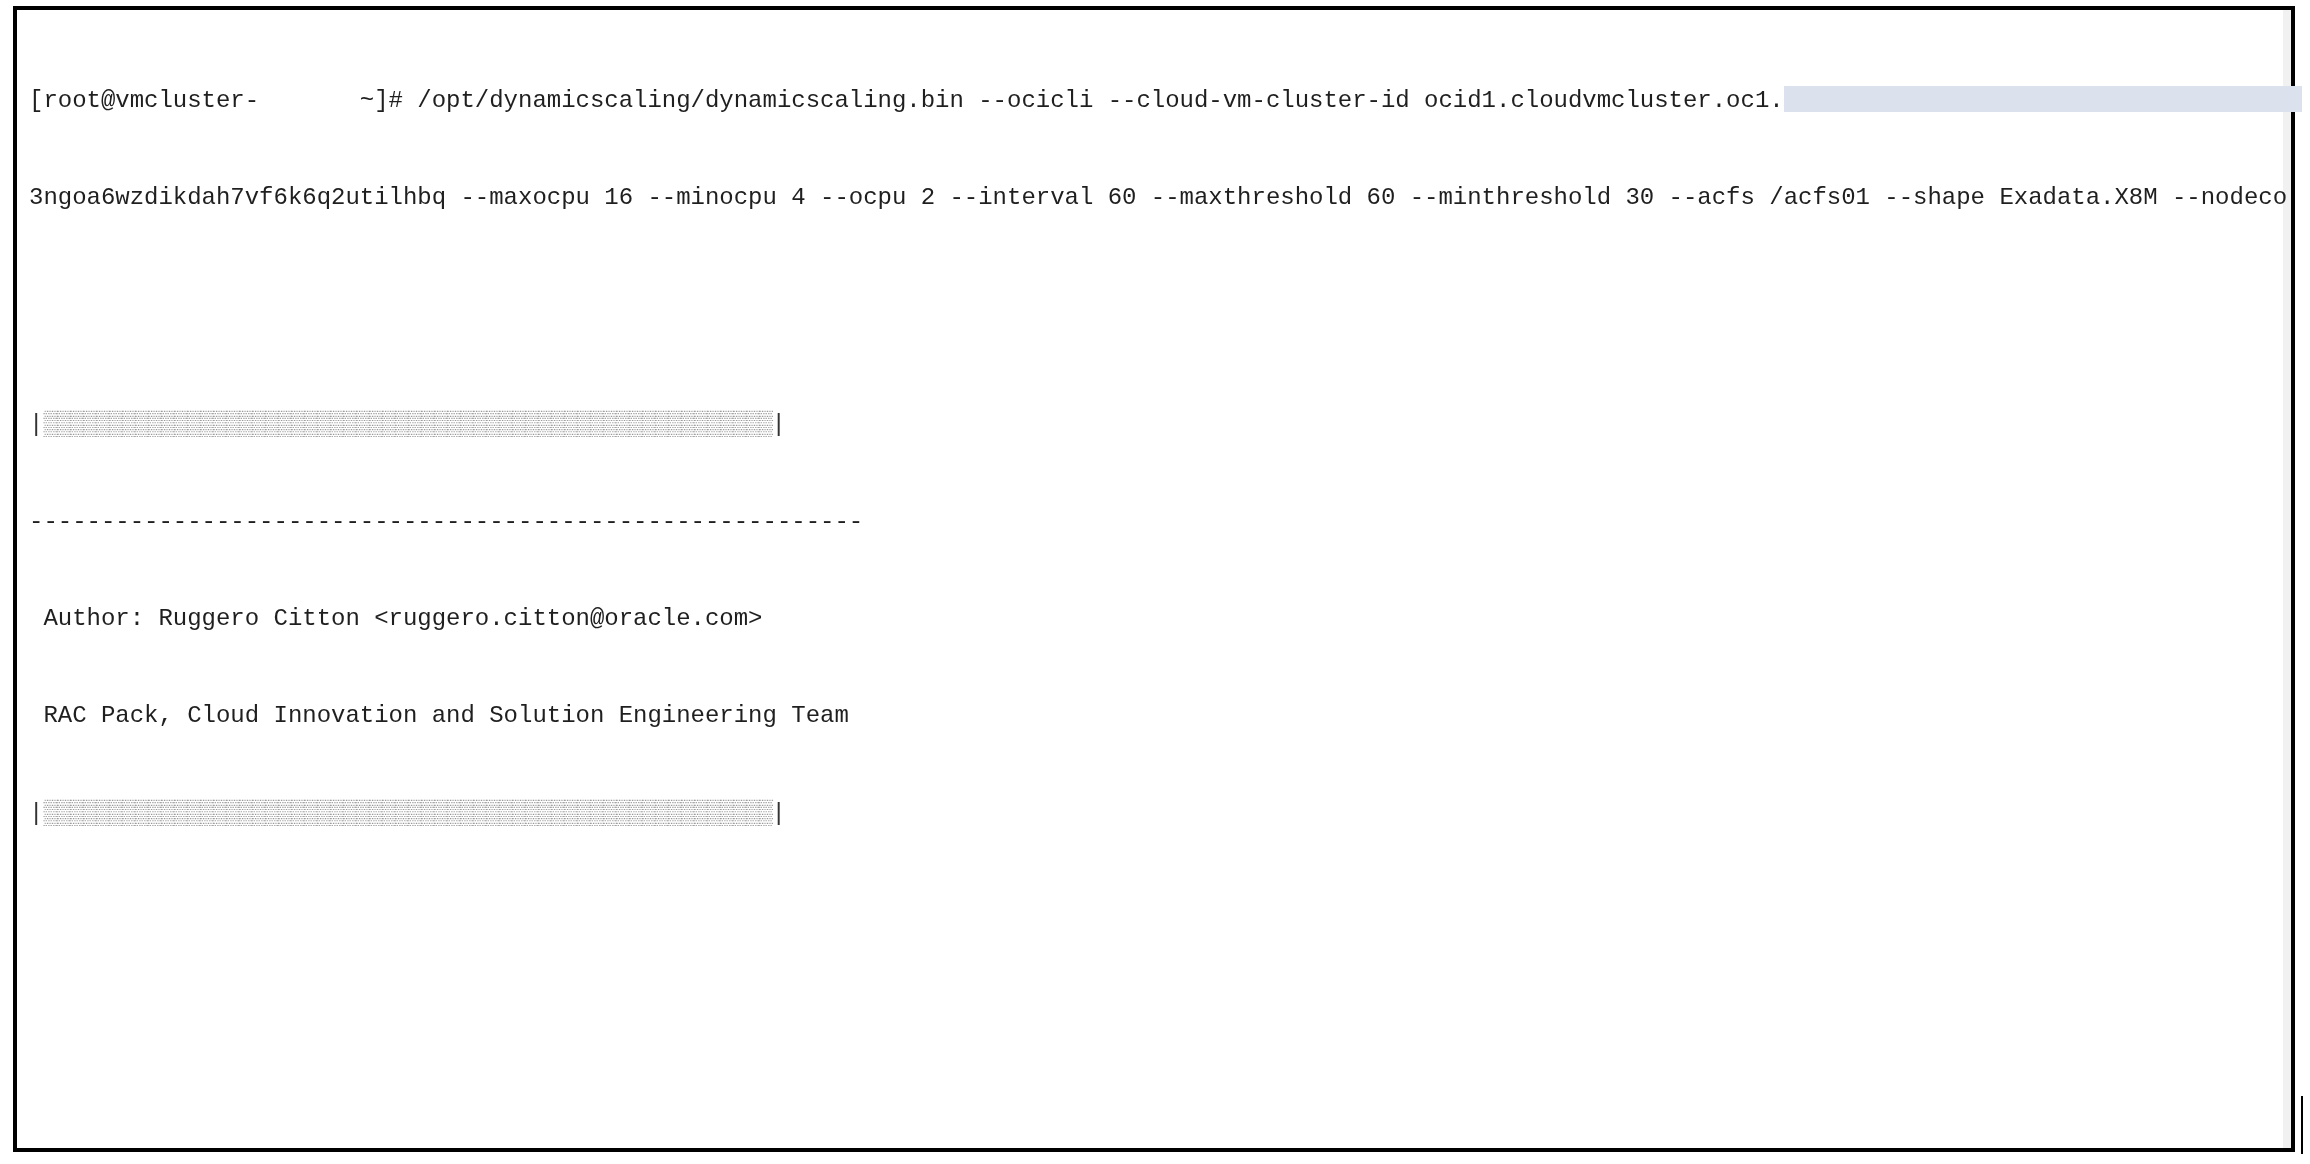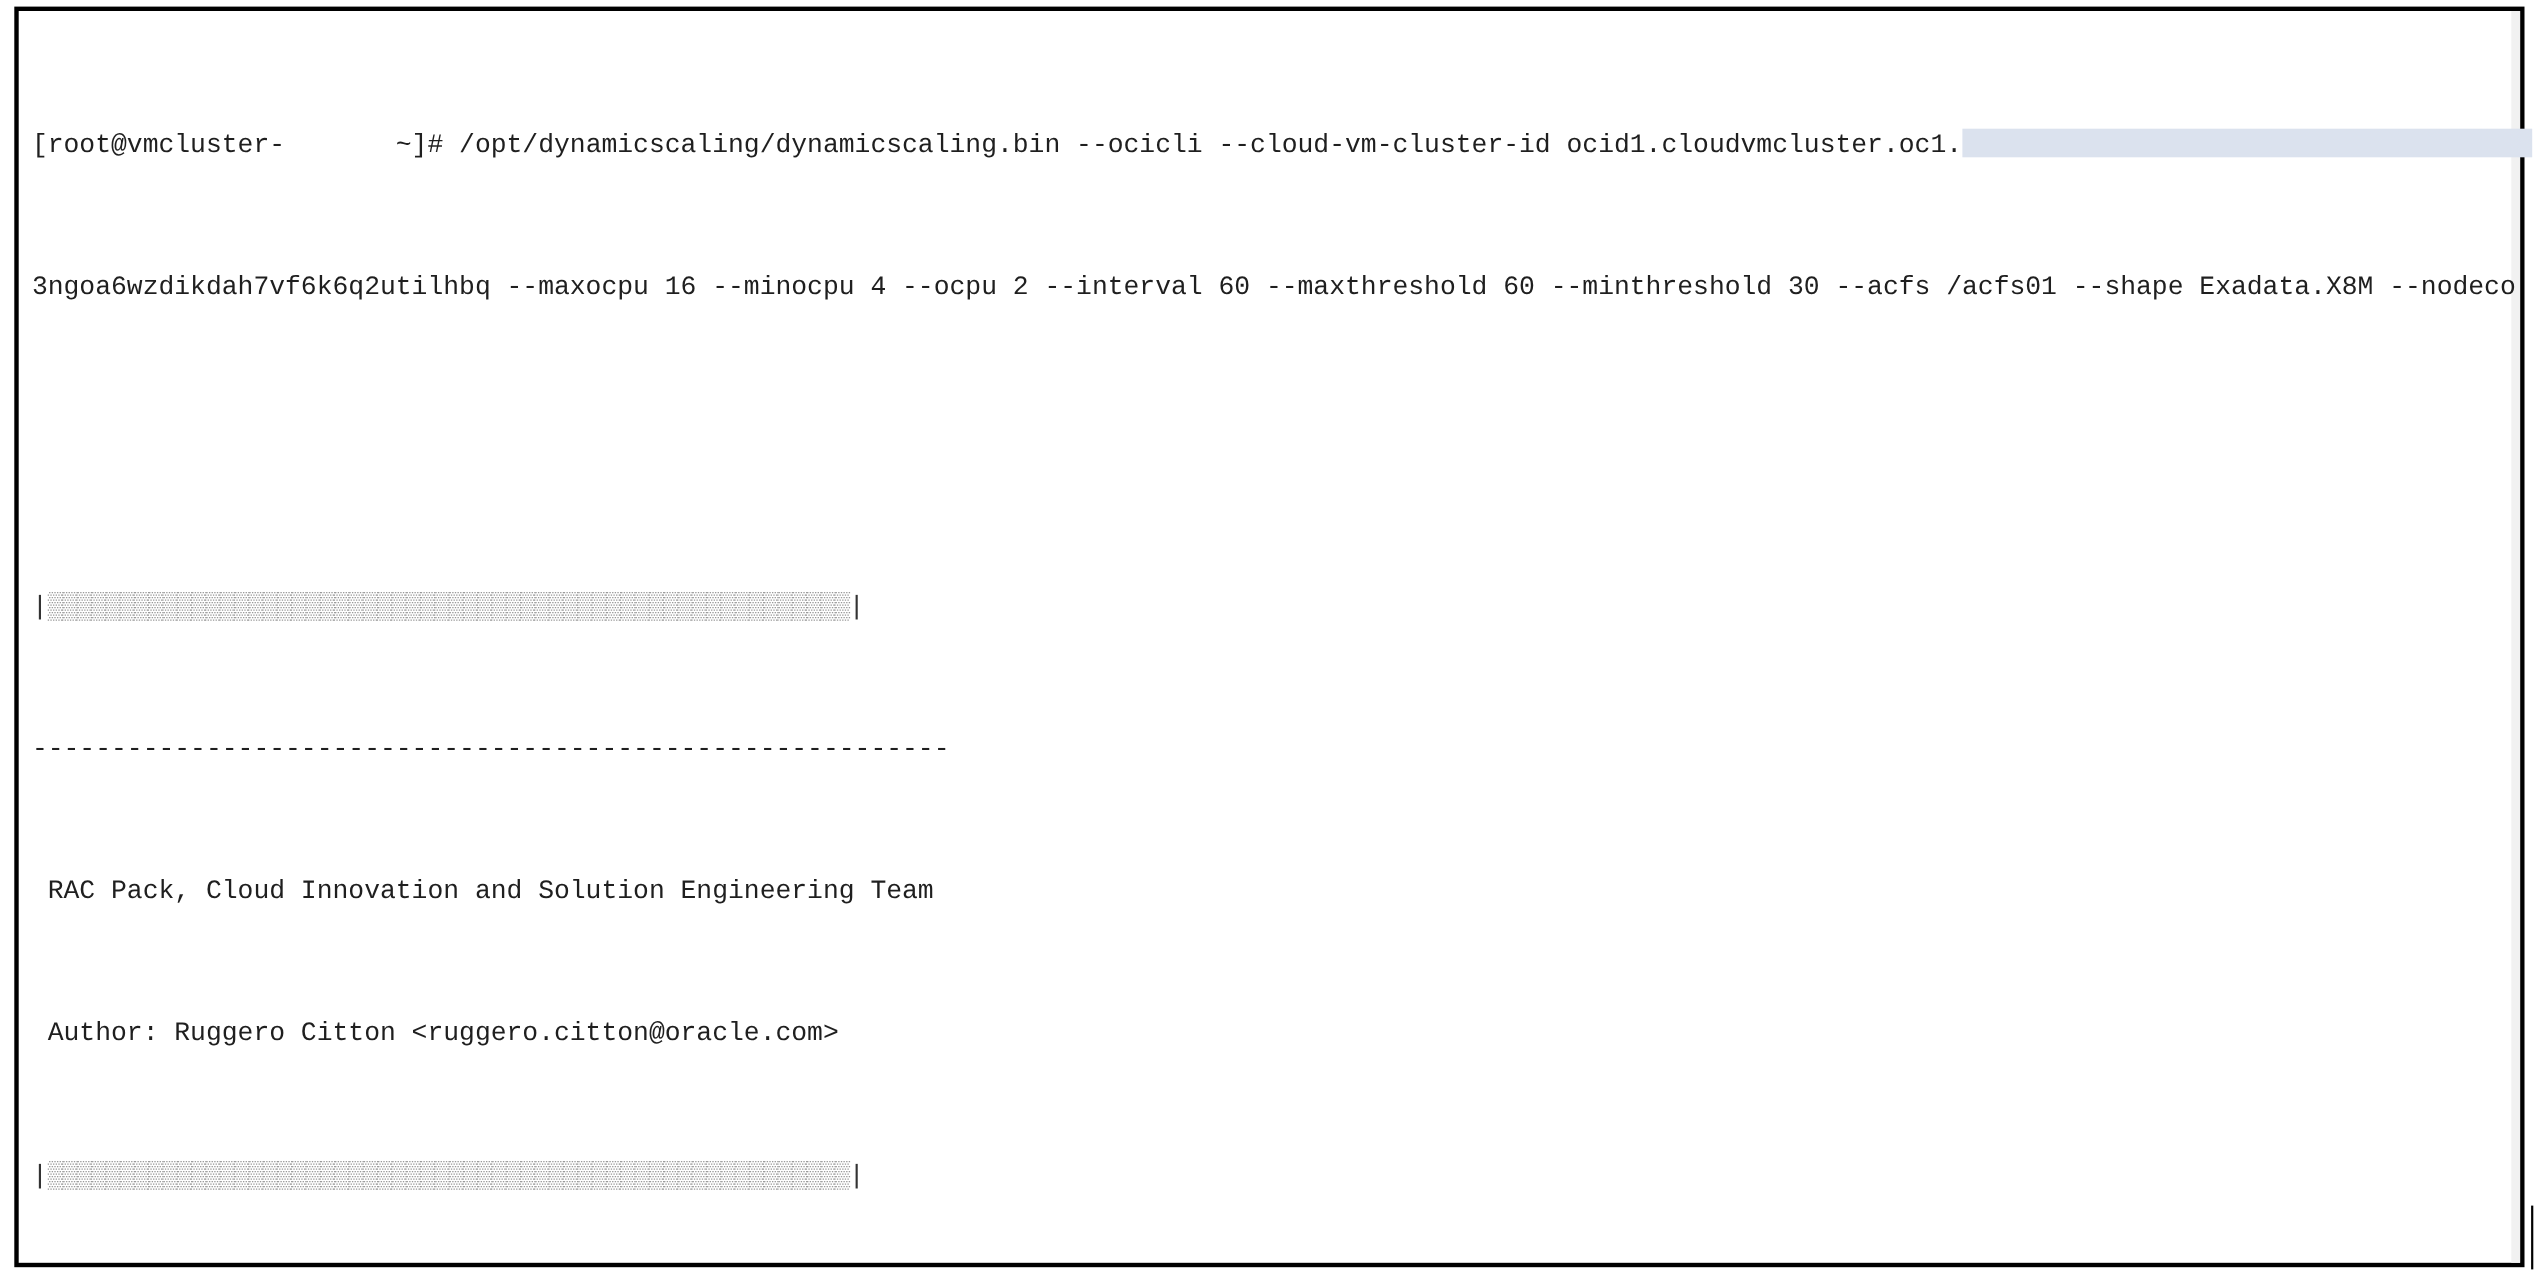--- a/index.html
+++ b/index.html
@@ -47,21 +47,20 @@
     font-size: 24px;
     line-height: 32.4px;
     color: #1f1f1f;
     white-space: pre;
     letter-spacing: -0.02px;
   }
   .ln {
     display: block;
     height: 32.4px;
     position: relative;
-    margin-top: 32px;
   }
   .condensed {
     display: inline-block;
     transform-origin: left center;
   }
   .shade {
     color: #9a9a9a;
     letter-spacing: -1.4px;
   }
   .bar {
@@ -81,22 +80,22 @@
 <div class="terminal">
   <div class="scroll-edge"></div>
 
   <div class="screen">
     <span class="ln"><span class="condensed" style="transform:scaleX(1.0)"><span>[root@vmcluster-       ~]# </span><span>/opt/dynamicscaling/dynamicscaling.bin --ocicli --cloud-vm-cluster-id ocid1.cloudvmcluster.oc1.</span></span><span class="redact redact-cmd"></span></span>
     <span class="ln">3ngoa6wzdikdah7vf6k6q2utilhbq --maxocpu 16 --minocpu 4 --ocpu 2 --interval 60 --maxthreshold 60 --minthreshold 30 --acfs /acfs01 --shape Exadata.X8M --nodeco</span>
     <span class="ln"></span>
 
     <span class="ln"><span class="bar">|</span><span class="shade">▒▒▒▒▒▒▒▒▒▒▒▒▒▒▒▒▒▒▒▒▒▒▒▒▒▒▒▒▒▒▒▒▒▒▒▒▒▒▒▒▒▒▒▒▒▒▒▒▒▒▒▒▒▒▒▒</span><span class="bar">|</span></span>
     <span class="ln">----------------------------------------------------------</span>
+    <span class="ln"> Author: Ruggero Citton &lt;ruggero.citton@oracle.com&gt;</span>
     <span class="ln"> RAC Pack, Cloud Innovation and Solution Engineering Team</span>
-    <span class="ln"> Author: Ruggero Citton &lt;ruggero.citton@oracle.com&gt;</span>
     <span class="ln"><span class="bar">|</span><span class="shade">▒▒▒▒▒▒▒▒▒▒▒▒▒▒▒▒▒▒▒▒▒▒▒▒▒▒▒▒▒▒▒▒▒▒▒▒▒▒▒▒▒▒▒▒▒▒▒▒▒▒▒▒▒▒▒▒</span><span class="bar">|</span></span>
     
 
     
     
     
     
 
     
     

